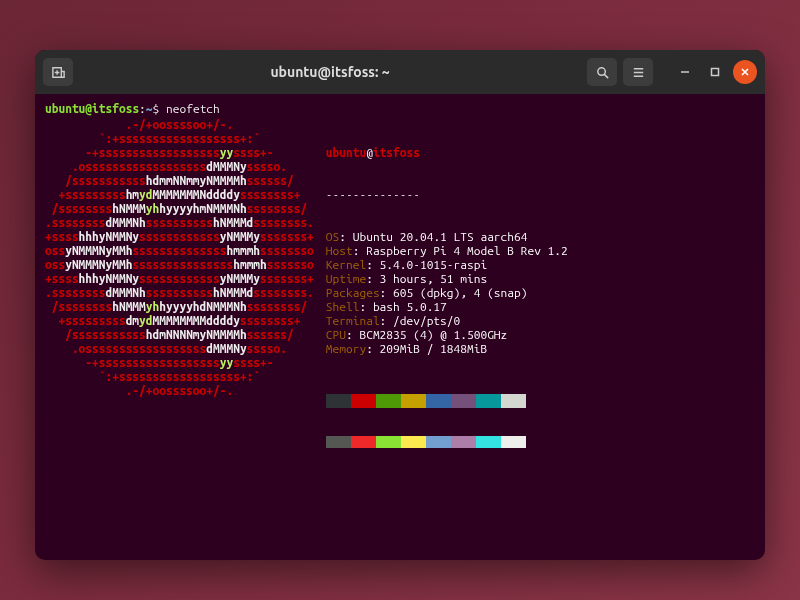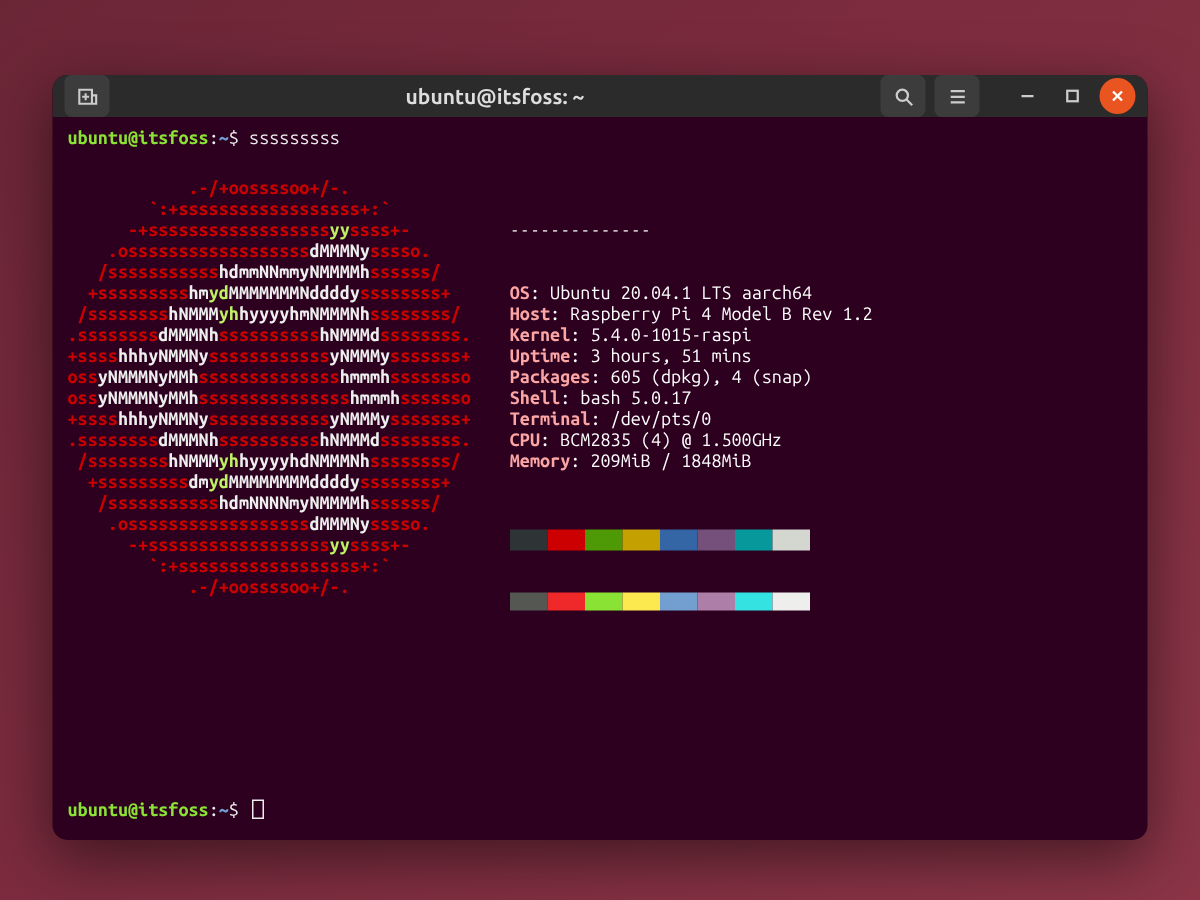--- a/index.html
+++ b/index.html
@@ -15,21 +15,21 @@
     position: absolute;
     left: 35px; top: 50px;
     width: 730px; height: 510px;
     background: #2c001e;
     border-radius: 10px;
     box-shadow: 0 12px 40px rgba(0,0,0,0.5);
     overflow: hidden;
     display: flex; flex-direction: column;
   }
   .titlebar {
-    height: 28px;
+    height: 44px;
     background: #2b2b2b;
     display: flex;
     align-items: center;
     padding: 0 8px;
     gap: 6px;
   }
   .titlebar .left-group, .titlebar .right-group {
     display: flex; align-items: center; gap: 6px;
   }
   .titlebar .title {
@@ -66,37 +66,37 @@
   }
   .prompt-line { margin-bottom: 2px; }
   .user { color: #8ae234; font-weight: bold; }
   .host { color: #8ae234; font-weight: bold; }
   .colon { color: #eee; }
   .path { color: #729fcf; font-weight: bold; }
   .dollar { color: #eee; }
   .cmd { color: #eee; }
 
   .cols {
-    display: flex; flex-direction: row; gap: 26px;
-    margin-top: 17px;
+    display: flex; flex-direction: row; gap: 12px;
+    margin-top: 0px;
   }
   .ascii {
     color: #cc0000;
     font-weight: bold;
     letter-spacing: 0px;
   }
   .ascii .w { color: #eee; text-align: right; }
   .ascii .y { color: #bef264; }
 
   .info { padding-top: 0px; }
   .info-user { color: #cc0000; font-weight: bold; }
   .info-at { color: #eee; }
   .info-host { color: #cc0000; font-weight: bold; }
   .info-dashes { color: #eee; }
-  .info-key { color: #fca5a5; font-weight: bold; }
+  .info-key { color: #a16207; font-weight: normal; }
   .info-val { color: #ffffff; }
 
   .swatches {
     margin-top: 10px;
     display: flex; flex-direction: row;
   }
   .sw { width: 25px; height: 14px; }
   .sw2 { width: 25px; height: 12px; }
   .swatches-row { display:flex; }
 
@@ -146,30 +146,30 @@
       </div>
       <div class="win-btn close">
         <svg viewBox="0 0 10 10">
             <path d="M2 2l6 6M8 2l-6 6" stroke="currentColor" stroke-width="1.6"></path>
           </svg>
       </div>
     </div>
   </div>
 
   <div class="terminal">
-    <div class="prompt-line"><span class="user">ubuntu</span><span class="user">@</span><span class="host">itsfoss</span><span class="colon">:</span><span class="path">~</span><span class="dollar">$</span> <span class="cmd">sssssssss</span></div>
+    <div class="prompt-line"><span class="user">ubuntu</span><span class="user">@</span><span class="host">itsfoss</span><span class="colon">:</span><span class="path">~</span><span class="dollar">$</span> <span class="cmd">neofetch</span></div>
 
     <div class="cols">
       <div class="ascii" id="ascii"><div><span>            .-/+oossssoo+/-.</span></div><div><span>        `:+ssssssssssssssssss+:`</span></div><div><span>      -+ssssssssssssssssss</span><span class="y">yy</span><span>ssss+-</span></div><div><span>    .ossssssssssssssssss</span><span class="w">dMMMNy</span><span>sssso.</span></div><div><span>   /sssssssssss</span><span class="w">hdmmNNmmyNMMMMh</span><span>ssssss/</span></div><div><span>  +sssssssss</span><span class="w">hm</span><span class="y">yd</span><span class="w">MMMMMMMNddddy</span><span>ssssssss+</span></div><div><span> /ssssssss</span><span class="w">hNMMM</span><span class="y">yh</span><span class="w">hyyyyhmNMMMNh</span><span>ssssssss/</span></div><div><span>.ssssssss</span><span class="w">dMMMNh</span><span>ssssssssss</span><span class="w">hNMMMd</span><span>ssssssss.</span></div><div><span>+ssss</span><span class="w">hhhyNMMNy</span><span>ssssssssssss</span><span class="w">yNMMMy</span><span>sssssss+</span></div><div><span>oss</span><span class="w">yNMMMNyMMh</span><span>ssssssssssssss</span><span class="w">hmmmh</span><span>ssssssso</span></div><div><span>oss</span><span class="w">yNMMMNyMMh</span><span>sssssssssssssss</span><span class="w">hmmmh</span><span>sssssso</span></div><div><span>+ssss</span><span class="w">hhhyNMMNy</span><span>ssssssssssss</span><span class="w">yNMMMy</span><span>sssssss+</span></div><div><span>.ssssssss</span><span class="w">dMMMNh</span><span>ssssssssss</span><span class="w">hNMMMd</span><span>ssssssss.</span></div><div><span> /ssssssss</span><span class="w">hNMMM</span><span class="y">yh</span><span class="w">hyyyyhdNMMMNh</span><span>ssssssss/</span></div><div><span>  +sssssssss</span><span class="w">dm</span><span class="y">yd</span><span class="w">MMMMMMMMddddy</span><span>ssssssss+</span></div><div><span>   /sssssssssss</span><span class="w">hdmNNNNmyNMMMMh</span><span>ssssss/</span></div><div><span>    .ossssssssssssssssss</span><span class="w">dMMMNy</span><span>sssso.</span></div><div><span>      -+ssssssssssssssssss</span><span class="y">yy</span><span>ssss+-</span></div><div><span>        `:+ssssssssssssssssss+:`</span></div><div><span>            .-/+oossssoo+/-.</span></div></div>
       <div class="info">
+        <div><span class="info-user">ubuntu</span><span class="info-at">@</span><span class="info-host">itsfoss</span></div>
         <div class="info-dashes">--------------</div>
         <div id="info-rows"><div><span class="info-key">OS</span><span class="info-val">: Ubuntu 20.04.1 LTS aarch64</span></div><div><span class="info-key">Host</span><span class="info-val">: Raspberry Pi 4 Model B Rev 1.2</span></div><div><span class="info-key">Kernel</span><span class="info-val">: 5.4.0-1015-raspi</span></div><div><span class="info-key">Uptime</span><span class="info-val">: 3 hours, 51 mins</span></div><div><span class="info-key">Packages</span><span class="info-val">: 605 (dpkg), 4 (snap)</span></div><div><span class="info-key">Shell</span><span class="info-val">: bash 5.0.17</span></div><div><span class="info-key">Terminal</span><span class="info-val">: /dev/pts/0</span></div><div><span class="info-key">CPU</span><span class="info-val">: BCM2835 (4) @ 1.500GHz</span></div><div><span class="info-key">Memory</span><span class="info-val">: 209MiB / 1848MiB</span></div></div>
         <div class="swatches">
           <div id="sw-top" class="swatches-row"><div class="sw" style="background: rgb(46, 52, 54);"></div><div class="sw" style="background: rgb(204, 0, 0);"></div><div class="sw" style="background: rgb(78, 154, 6);"></div><div class="sw" style="background: rgb(196, 160, 0);"></div><div class="sw" style="background: rgb(52, 101, 164);"></div><div class="sw" style="background: rgb(117, 80, 123);"></div><div class="sw" style="background: rgb(6, 152, 154);"></div><div class="sw" style="background: rgb(211, 215, 207);"></div></div>
         </div>
         <div id="sw-bot" class="swatches-row"><div class="sw2" style="background: rgb(85, 87, 83);"></div><div class="sw2" style="background: rgb(239, 41, 41);"></div><div class="sw2" style="background: rgb(138, 226, 52);"></div><div class="sw2" style="background: rgb(252, 233, 79);"></div><div class="sw2" style="background: rgb(114, 159, 207);"></div><div class="sw2" style="background: rgb(173, 127, 168);"></div><div class="sw2" style="background: rgb(52, 226, 226);"></div><div class="sw2" style="background: rgb(238, 238, 236);"></div></div>
       </div>
     </div>
 
     <div style="flex:1"></div>
-    <div class="prompt-line"><span class="user">ubuntu</span><span class="user">@</span><span class="host">itsfoss</span><span class="colon">:</span><span class="path">~</span><span class="dollar">$</span> <span class="cursor"></span></div>
   </div>
 </div>
 
 </body></html>

